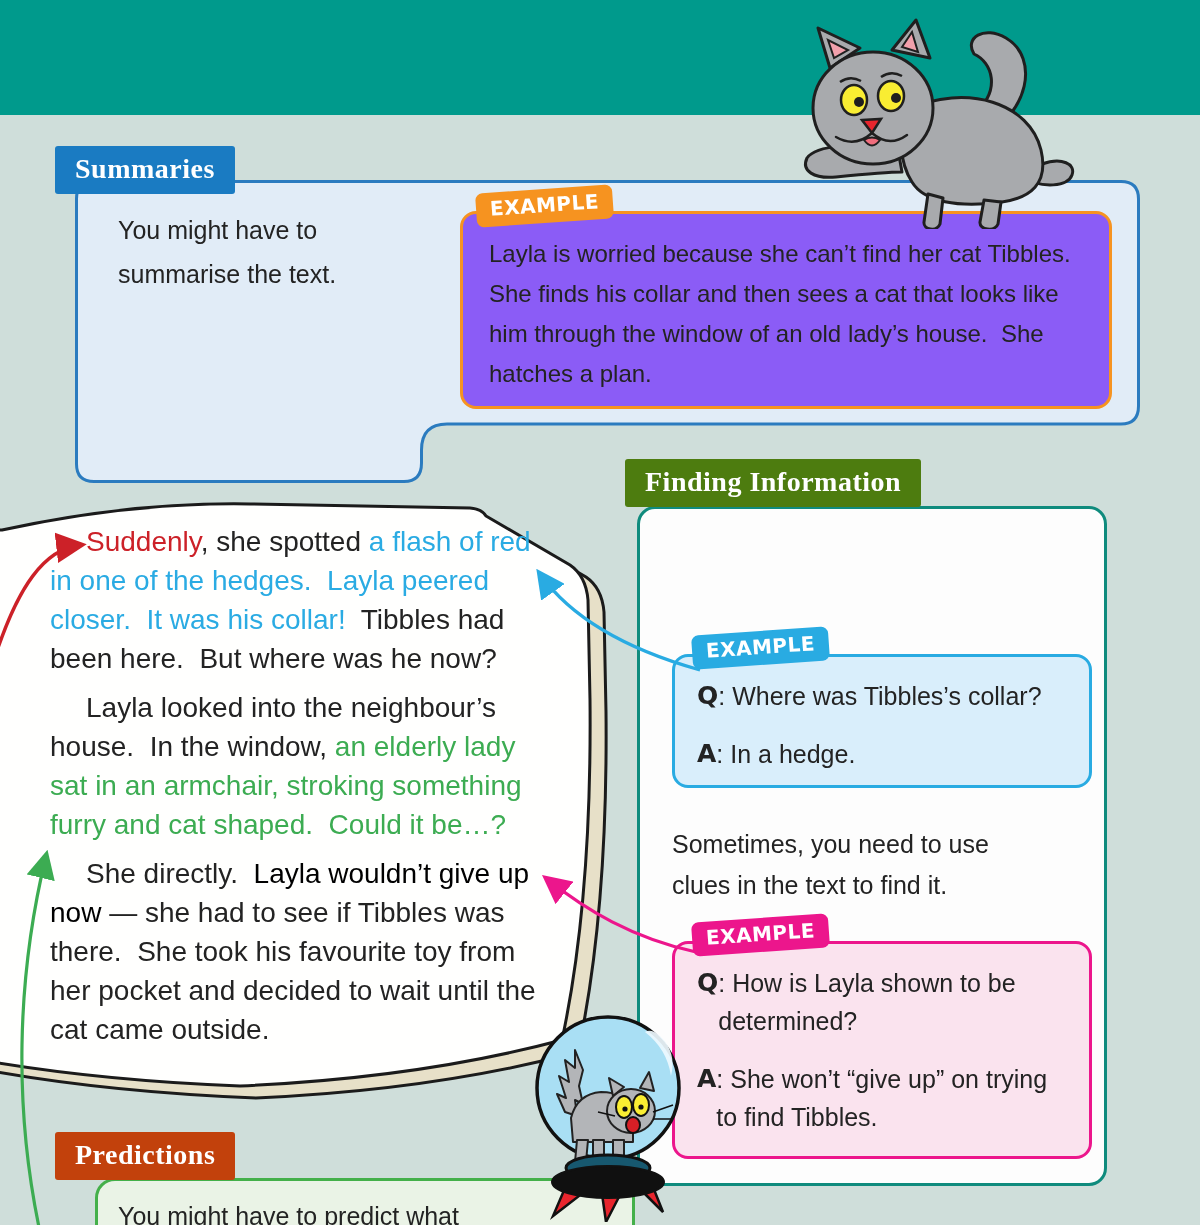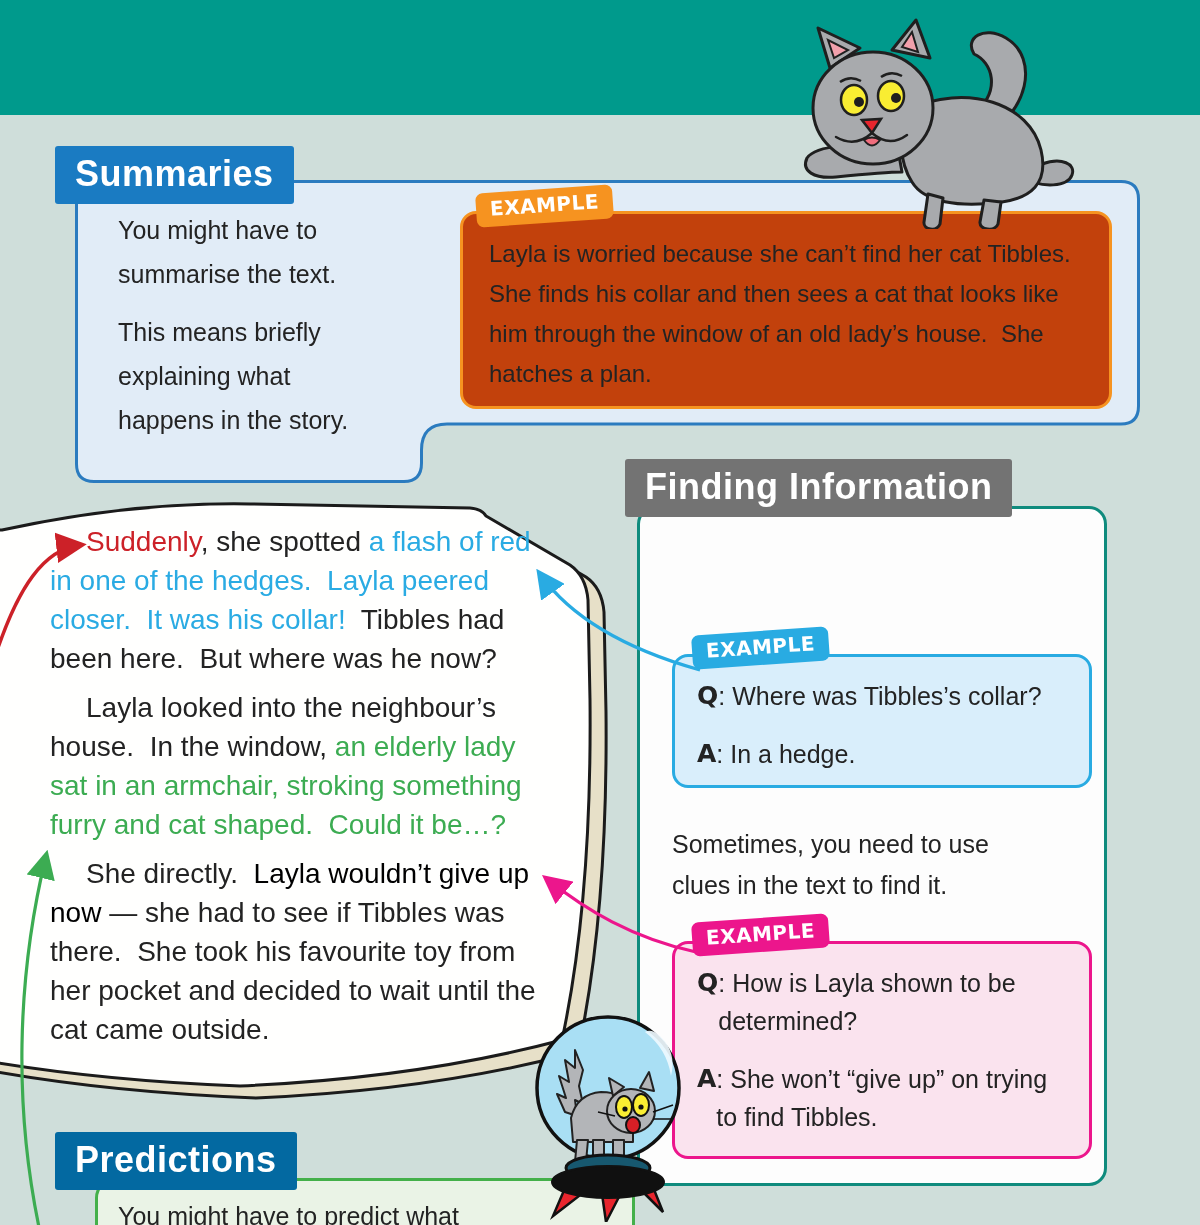--- a/index.html
+++ b/index.html
@@ -4,36 +4,36 @@
 <style>
   html,body { margin:0; padding:0; background:#9fb5b1; }
   .page {
     position:relative; width:1200px; height:1225px;
     background:#cfdeda; overflow:hidden;
     font-family:"Liberation Sans", sans-serif; color:#232323;
   }
   .band { position:absolute; left:0; top:0; width:1200px; height:115px; background:#009a8c; z-index:1; }
 
   .hdr {
-    position:absolute; color:#fff; font-family:Liberation Sans, sans-serif;
-    font-weight:bold; font-size:36px; padding:7px 20px 9px; border-radius:3px; z-index:6;
+    position:absolute; color:#fff; font-family:Liberation Serif, serif;
+    font-weight:bold; font-size:28px; padding:7px 20px 9px; border-radius:3px; z-index:6;
     letter-spacing:.5px;
   }
   .hdr-blue  { background:#1a7bc2; left:55px;  top:146px; }
-  .hdr-teal  { background:#737373; left:625px; top:459px; }
-  .hdr-green { background:#0369a1; left:55px;  top:1132px; }
+  .hdr-teal  { background:#4d7c0f; left:625px; top:459px; }
+  .hdr-green { background:#c2410c; left:55px;  top:1132px; }
 
   .svg-abs { position:absolute; }
 
   .panel { position:absolute; box-sizing:border-box; border:3px solid; border-radius:18px; }
   .panel-finding { left:637px; top:506px; width:470px; height:680px; background:#fdfdfd; border-color:#0f8b7d; z-index:2; }
   .panel-predict { left:95px; top:1178px; width:540px; height:80px; background:#eaf3e6; border-color:#44b04a; border-radius:20px 20px 0 0; z-index:2; }
 
   .ex-box { position:absolute; box-sizing:border-box; border:3px solid; border-radius:16px; z-index:3; }
-  .ex-orange { left:460px; top:211px; width:652px; height:198px; background:#c2410c; border-color:#f69320; }
+  .ex-orange { left:460px; top:211px; width:652px; height:198px; background:#8b5cf6; border-color:#f69320; }
   .ex-blue   { left:672px; top:654px; width:420px; height:134px; background:#d9eefb; border-color:#29abe2; }
   .ex-pink   { left:672px; top:941px; width:420px; height:218px; background:#fae3ee; border-color:#ec168c; }
 
   .badge {
     position:absolute; color:#fff; font-family:"DejaVu Sans", sans-serif; font-weight:bold;
     font-size:20px; padding:4px 14px 6px; border-radius:7px; transform:rotate(-4deg);
     z-index:5; letter-spacing:.5px;
   }
   .badge-orange { background:#f69320; left:476px; top:189px; }
   .badge-blue   { background:#29abe2; left:692px; top:631px; }
@@ -78,21 +78,20 @@
   <div class="band"></div>
 
   <svg class="svg-abs" style="left:75px; top:180px; z-index:2;" width="1065" height="303" viewBox="0 0 1065 303">
     <path d="M 18,1.5 H 1046 Q 1063.5,1.5 1063.5,19 V 226 Q 1063.5,244 1046,244 H 372 Q 346.5,244 346.5,270 V 283 Q 346.5,301.5 329,301.5 H 19 Q 1.5,301.5 1.5,284 V 19 Q 1.5,1.5 18,1.5 Z" fill="#e1ecf7" stroke="#2b7bbf" stroke-width="3"></path>
   </svg>
 
   <div class="hdr hdr-blue">Summaries</div>
 
   <div class="txt sum-body">
     <p>You might have to summarise the text.</p>
-    <p>This means briefly explaining what happens in the story.</p>
   </div>
 
   <div class="ex-box ex-orange">
     <div class="ex-orange-text prose">Layla is worried because she can’t find her cat Tibbles.  She finds his collar and then sees a cat that looks like him through the window of an old lady’s house.  She hatches a plan.</div>
   </div>
   <div class="badge badge-orange">EXAMPLE</div>
 
   <svg class="svg-abs z-cat" style="left:778px; top:14px;" width="300" height="215" viewBox="0 0 300 215">
     <g stroke="#1f1f1f" stroke-width="3" fill="#a8aaad" stroke-linejoin="round" stroke-linecap="round">
       <path d="M 205,122 C 250,100 262,44 228,24 C 206,11 186,24 196,40 C 214,48 224,76 196,100 Z"></path>

